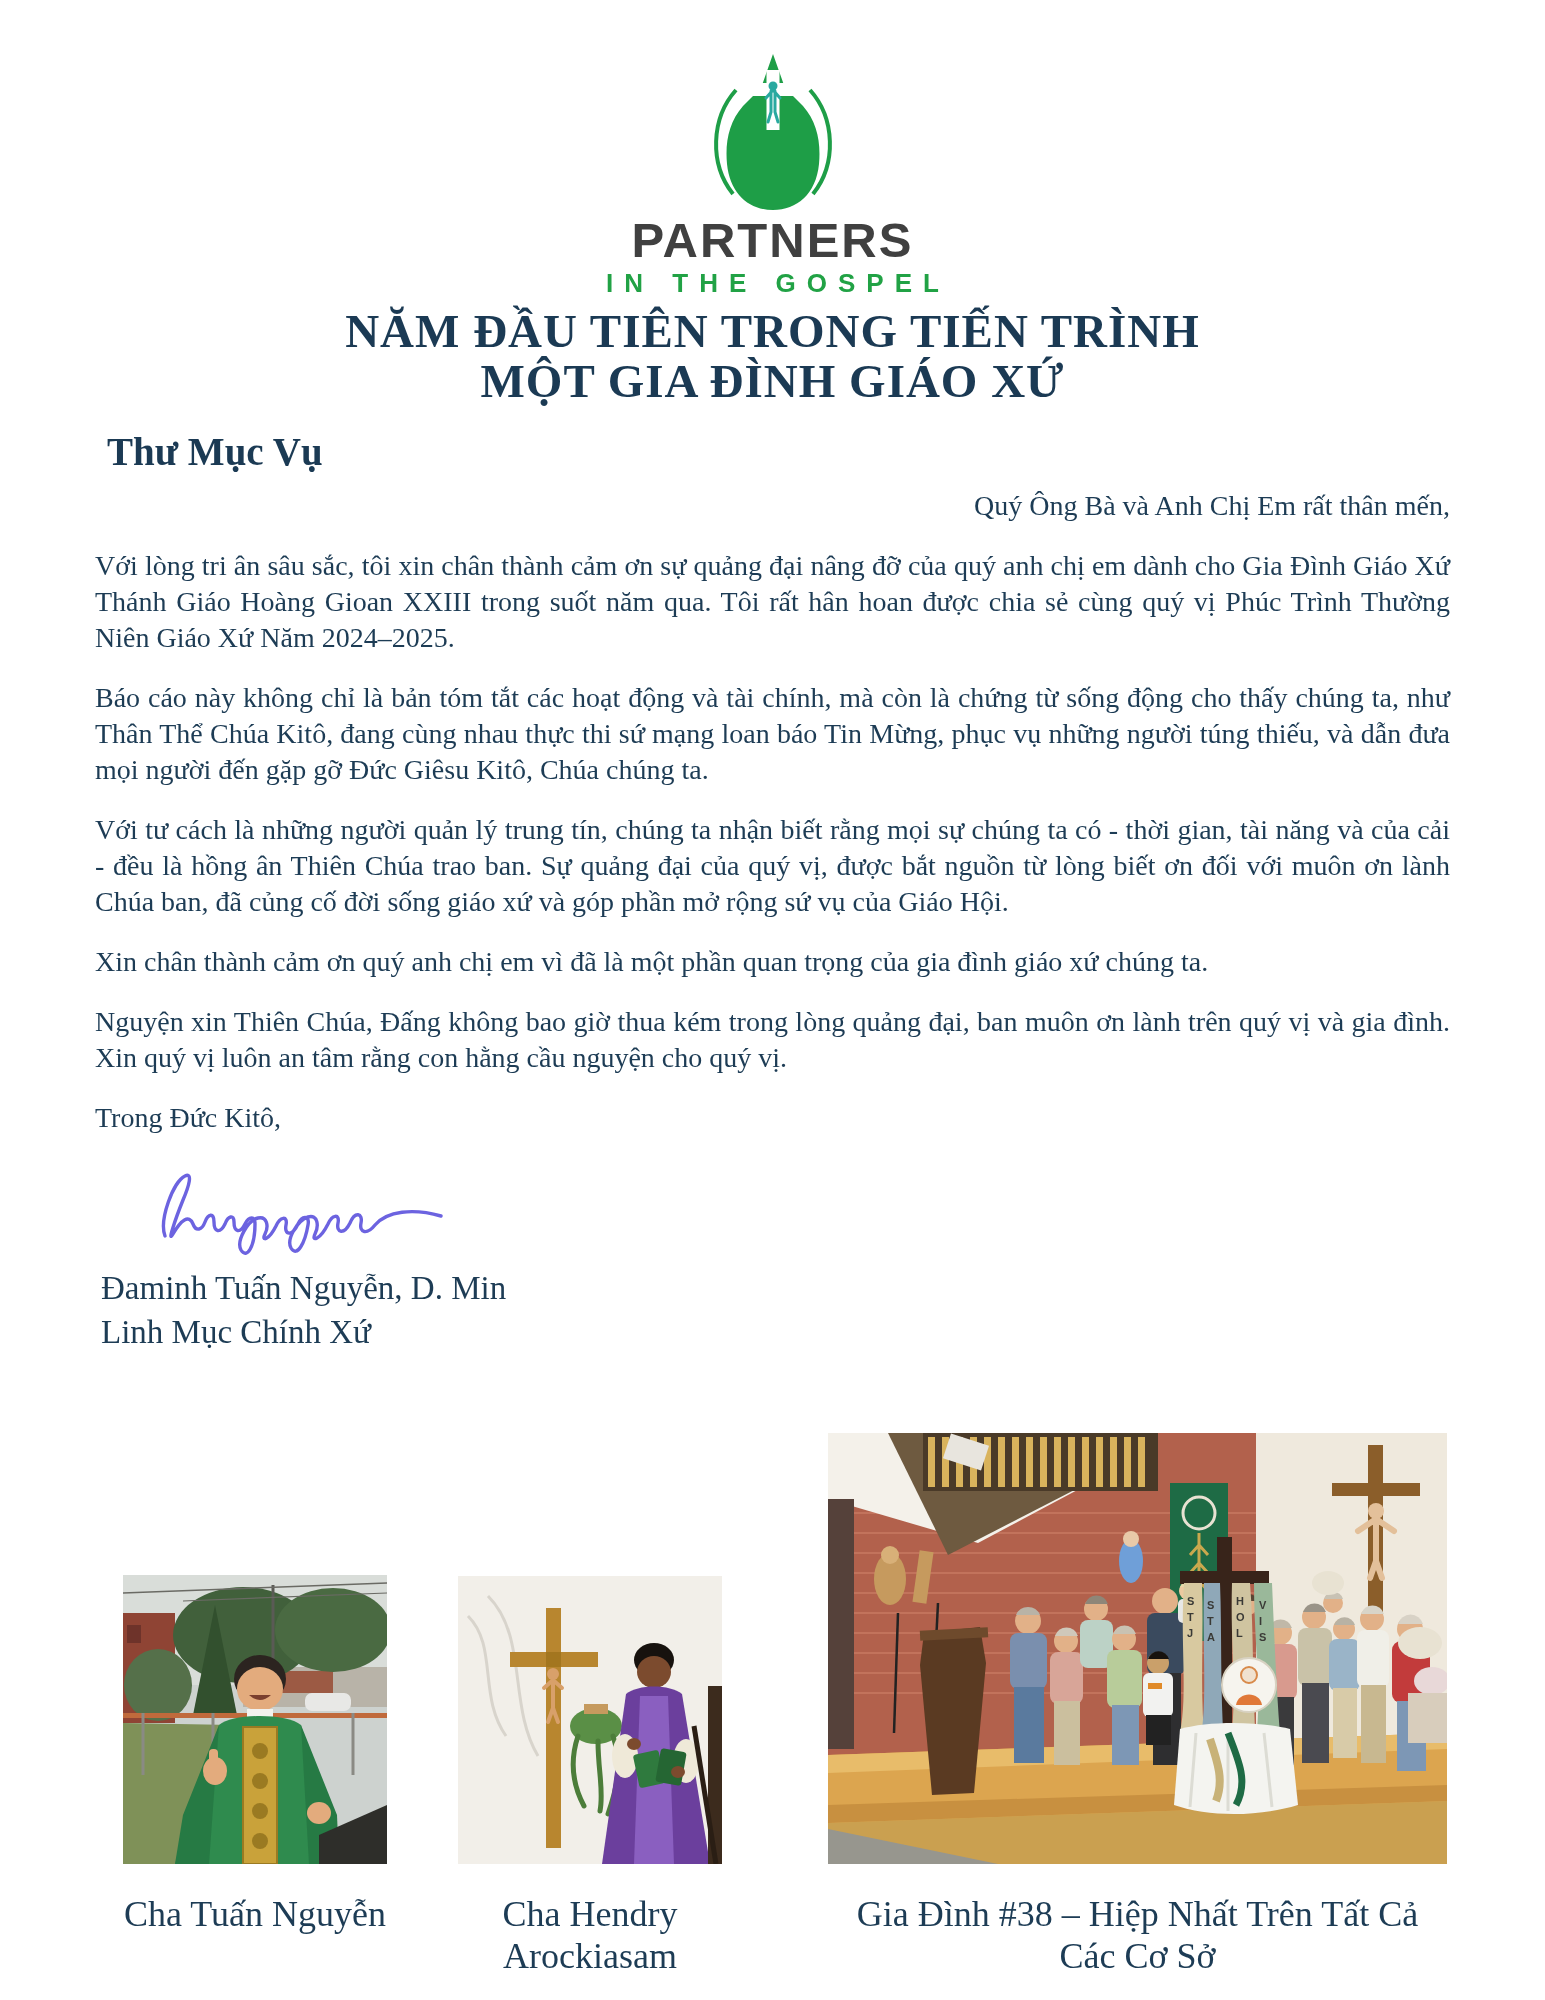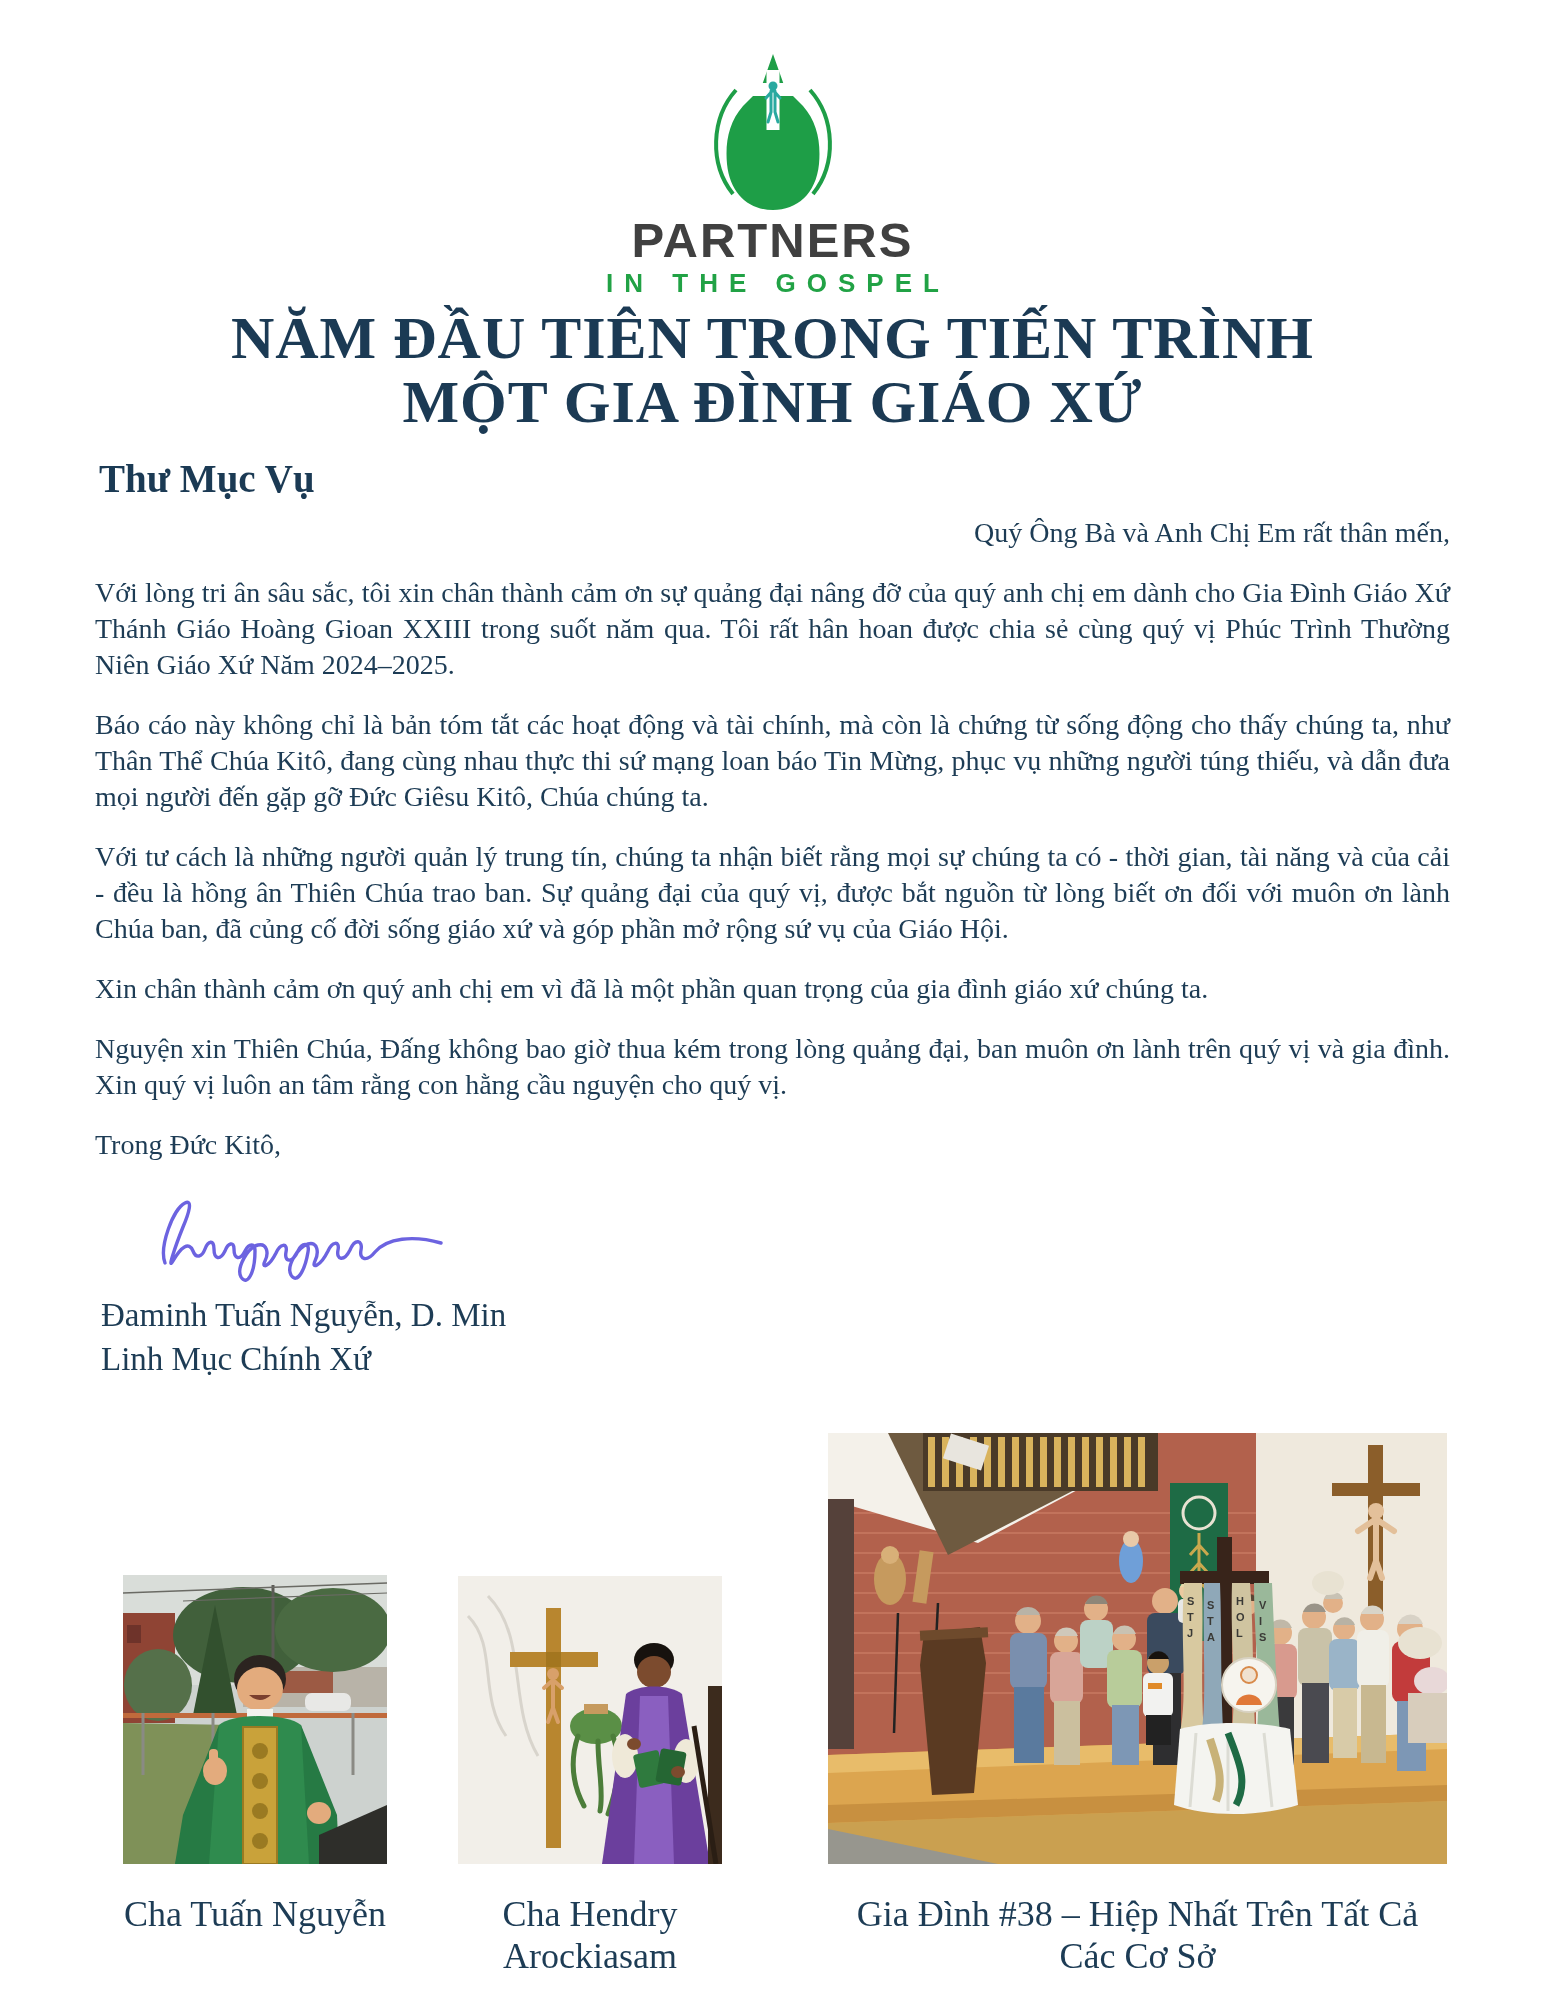--- a/index.html
+++ b/index.html
@@ -22,31 +22,31 @@
   }
   .wordmark-sub{
     font-family:"Liberation Sans", sans-serif;
     font-weight:bold; font-size:26px; letter-spacing:11px;
     color:#21A245; line-height:1; margin-top:5px; text-indent:11px;
   }
   
   .main-title{
     text-align:center;
     font-weight:bold;
-    font-size:60px;
+    font-size:47px;
     line-height:1.07;
     letter-spacing:1px;
     color:#1b3a54;
     margin:10px 40px 0 40px;
   }
   
   .letter{ margin:0 95px; }
   .letter-heading{
     font-weight:bold; font-size:39px; color:#1b3a54;
-    margin:22px 0 14px 4px;
+    margin:22px 0 14px 12px;
   }
   .letter p{
     font-size:28px; line-height:36px;
     text-align:justify;
     margin:0 0 24px 0;
   }
   .letter p.greeting{ text-align:right; }
   .signoff{ font-size:28px; margin:6px 0 0 0; }
   .signature{ margin:6px 0 0 44px; display:block; }
   .signer{ font-size:33px; line-height:44px; margin-left:6px; margin-top:4px; }

